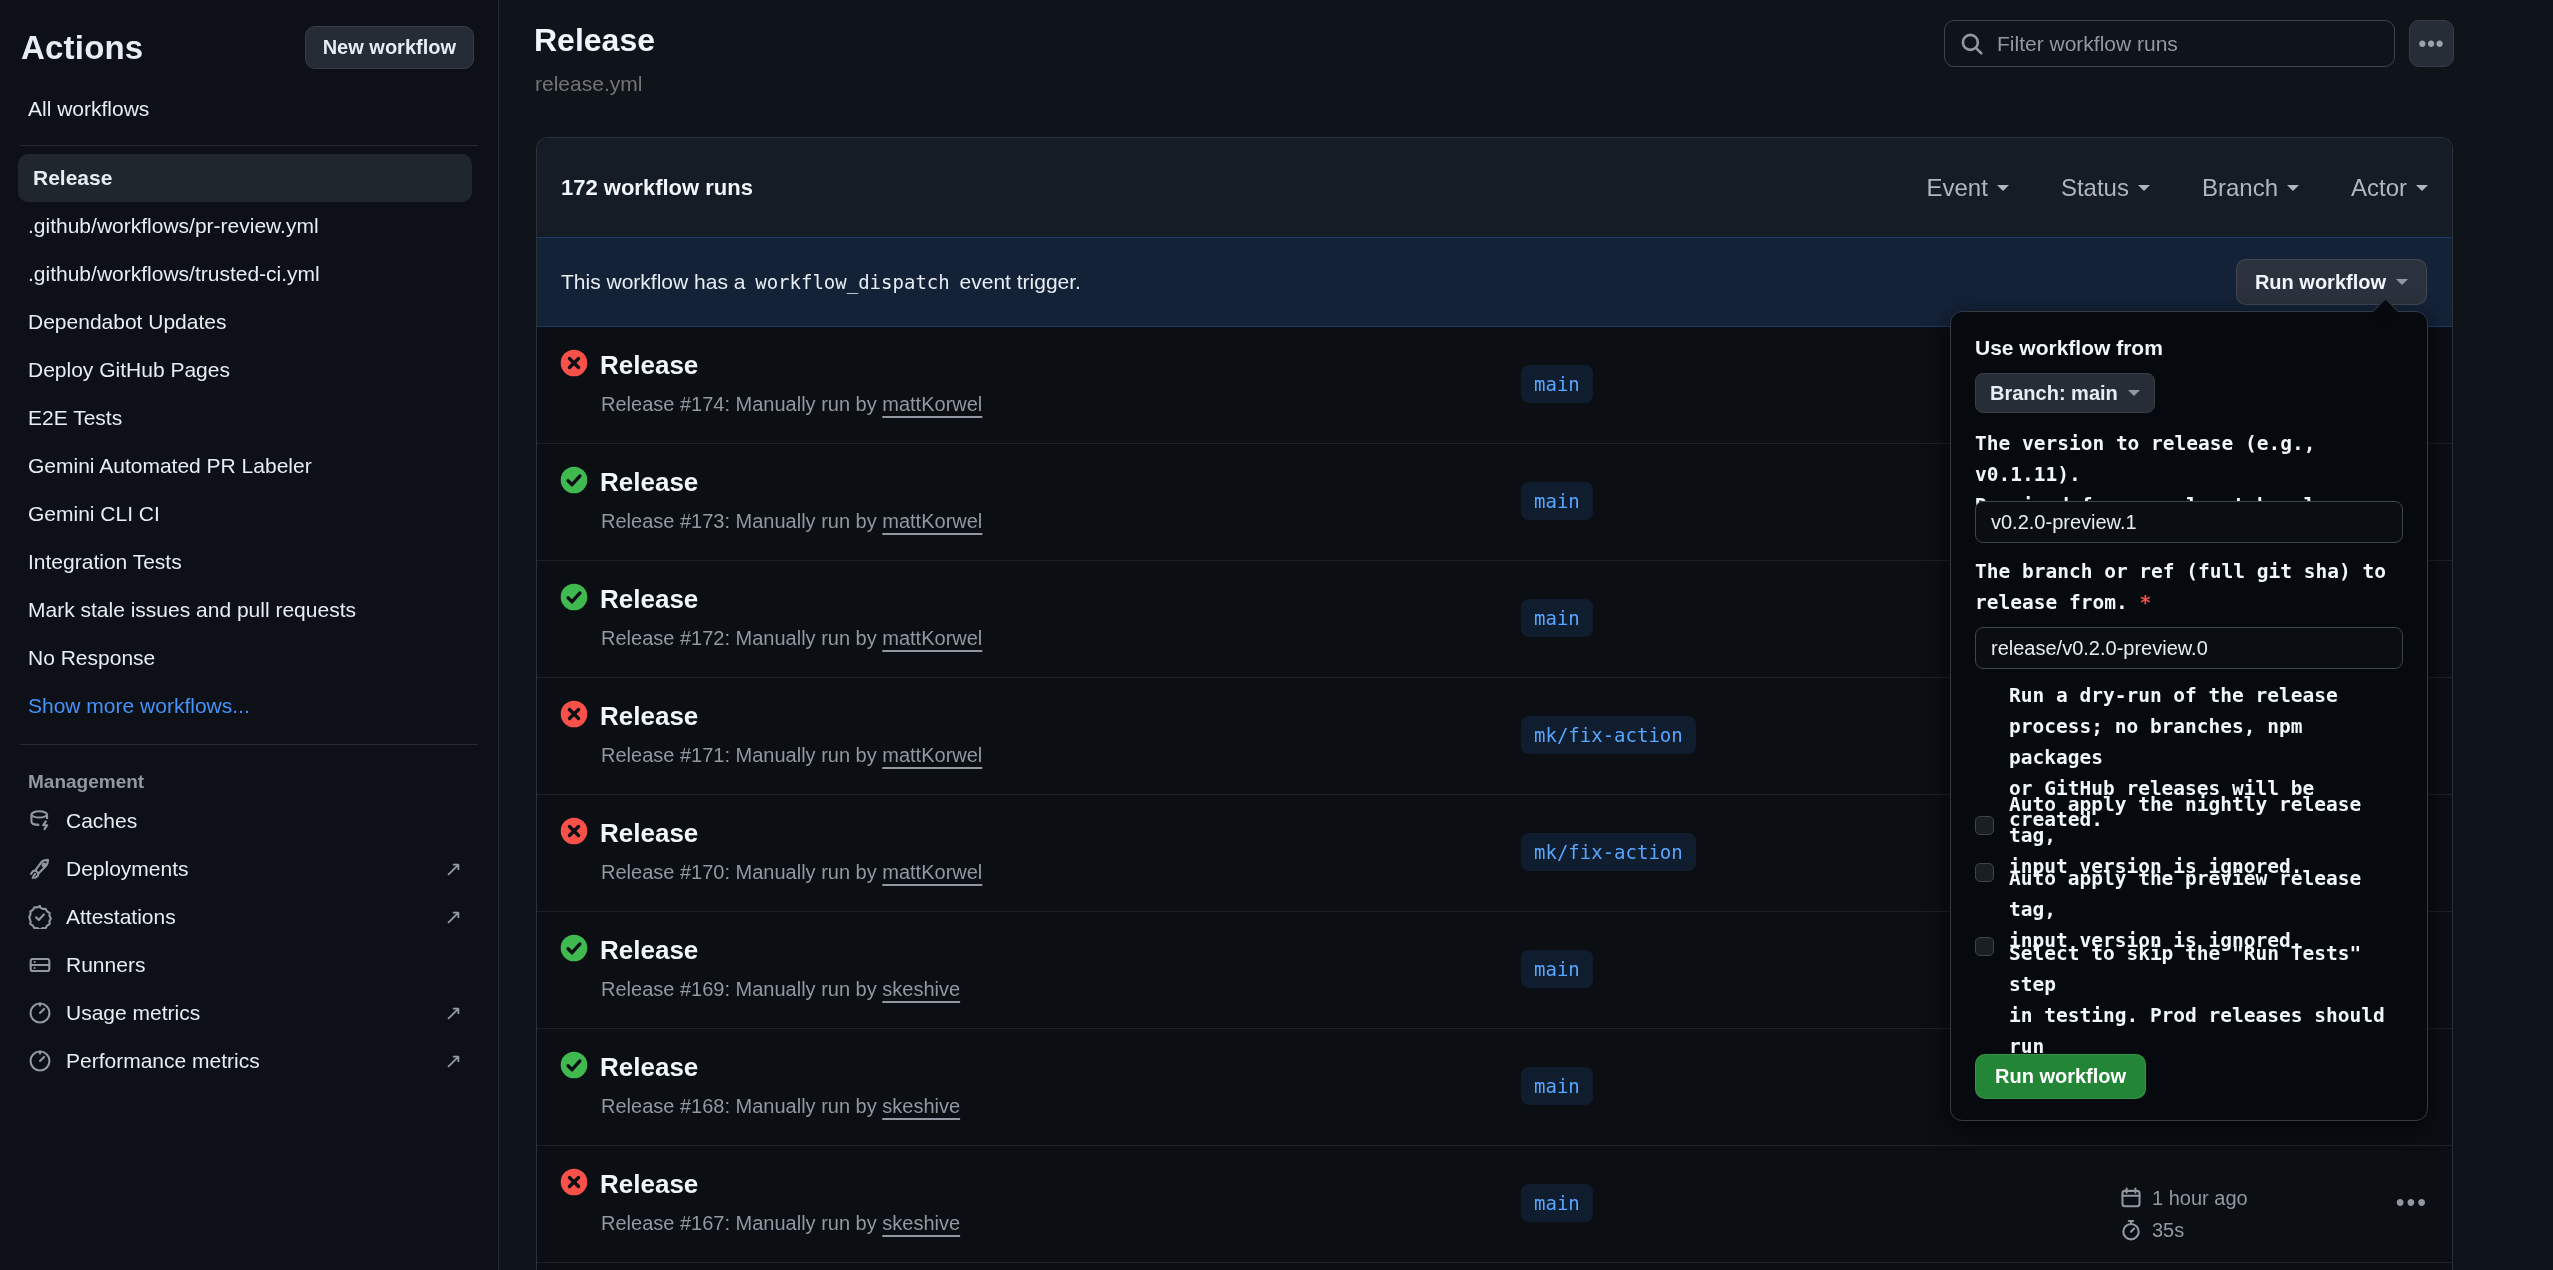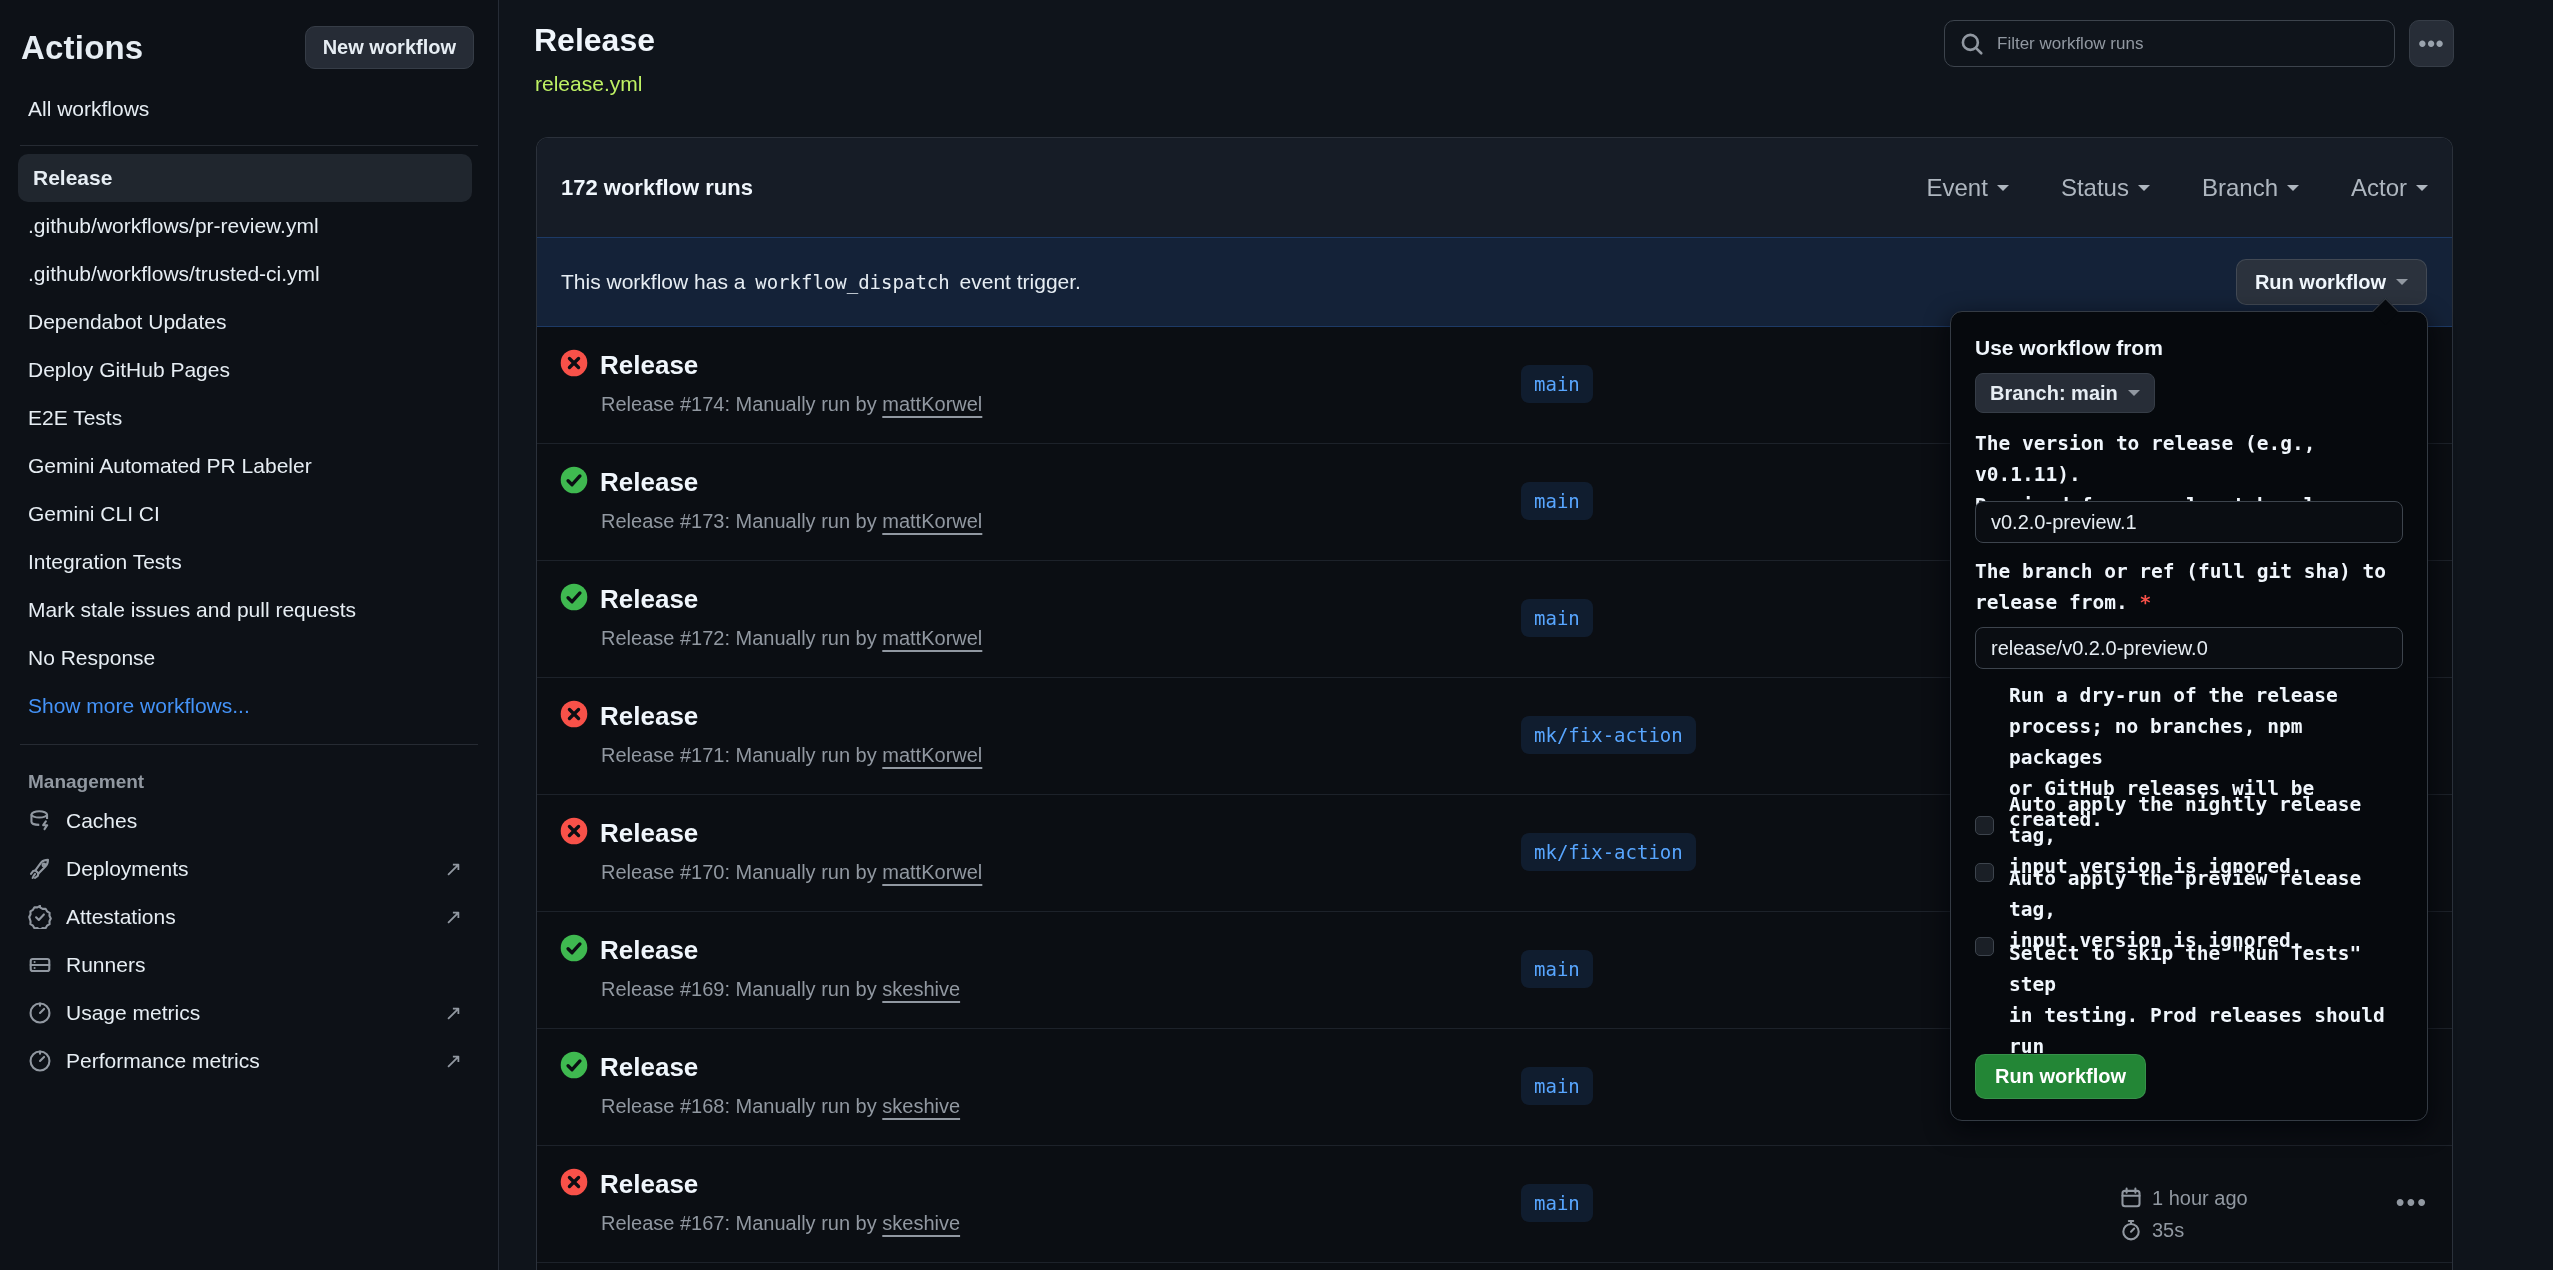--- a/index.html
+++ b/index.html
@@ -41,29 +41,29 @@
     height:48px; display:flex; align-items:center; gap:14px; padding:0 36px 0 28px;
     font-size:21px; color:#e6edf3; cursor:pointer;
   }
   .mgmt-item .grow { flex:1; }
   .ext-arrow { color:#9198a1; font-size:21px; }
   .mgmt-icon { display:flex; width:24px; height:24px; color:#9198a1; }
 
   
   .main { position:absolute; left:500px; top:0; right:0; bottom:0; }
   .page-title { position:absolute; left:34px; top:22px; font-size:32px; font-weight:600; color:#f0f6fc; }
-  .page-file { position:absolute; left:35px; top:72px; font-size:21px; color:#bef264; text-decoration:none; }
+  .page-file { position:absolute; left:35px; top:72px; font-size:21px; color:#737373; text-decoration:none; }
   .top-controls { position:absolute; top:20px; right:99px; display:flex; gap:14px; }
   .filter-input {
     width:451px; height:47px; background:transparent; border:1px solid #3d444d; border-radius:10px;
     display:flex; align-items:center; gap:12px; padding:0 14px; color:#9198a1;
   }
   .filter-input input {
     flex:1; background:transparent; border:none; outline:none; color:#e6edf3;
-    font-size:17px; font-family:"Liberation Sans", sans-serif;
+    font-size:21px; font-family:"Liberation Sans", sans-serif;
   }
   .filter-input input::placeholder { color:#9198a1; }
   .kebab-btn {
     width:45px; height:47px; border-radius:10px; background:#272d37; border:1px solid #363d47;
     color:#9aa3ad; font-size:22px; font-weight:700; letter-spacing:1px;
     display:flex; align-items:center; justify-content:center; cursor:pointer;
   }
 
   
   .card {

